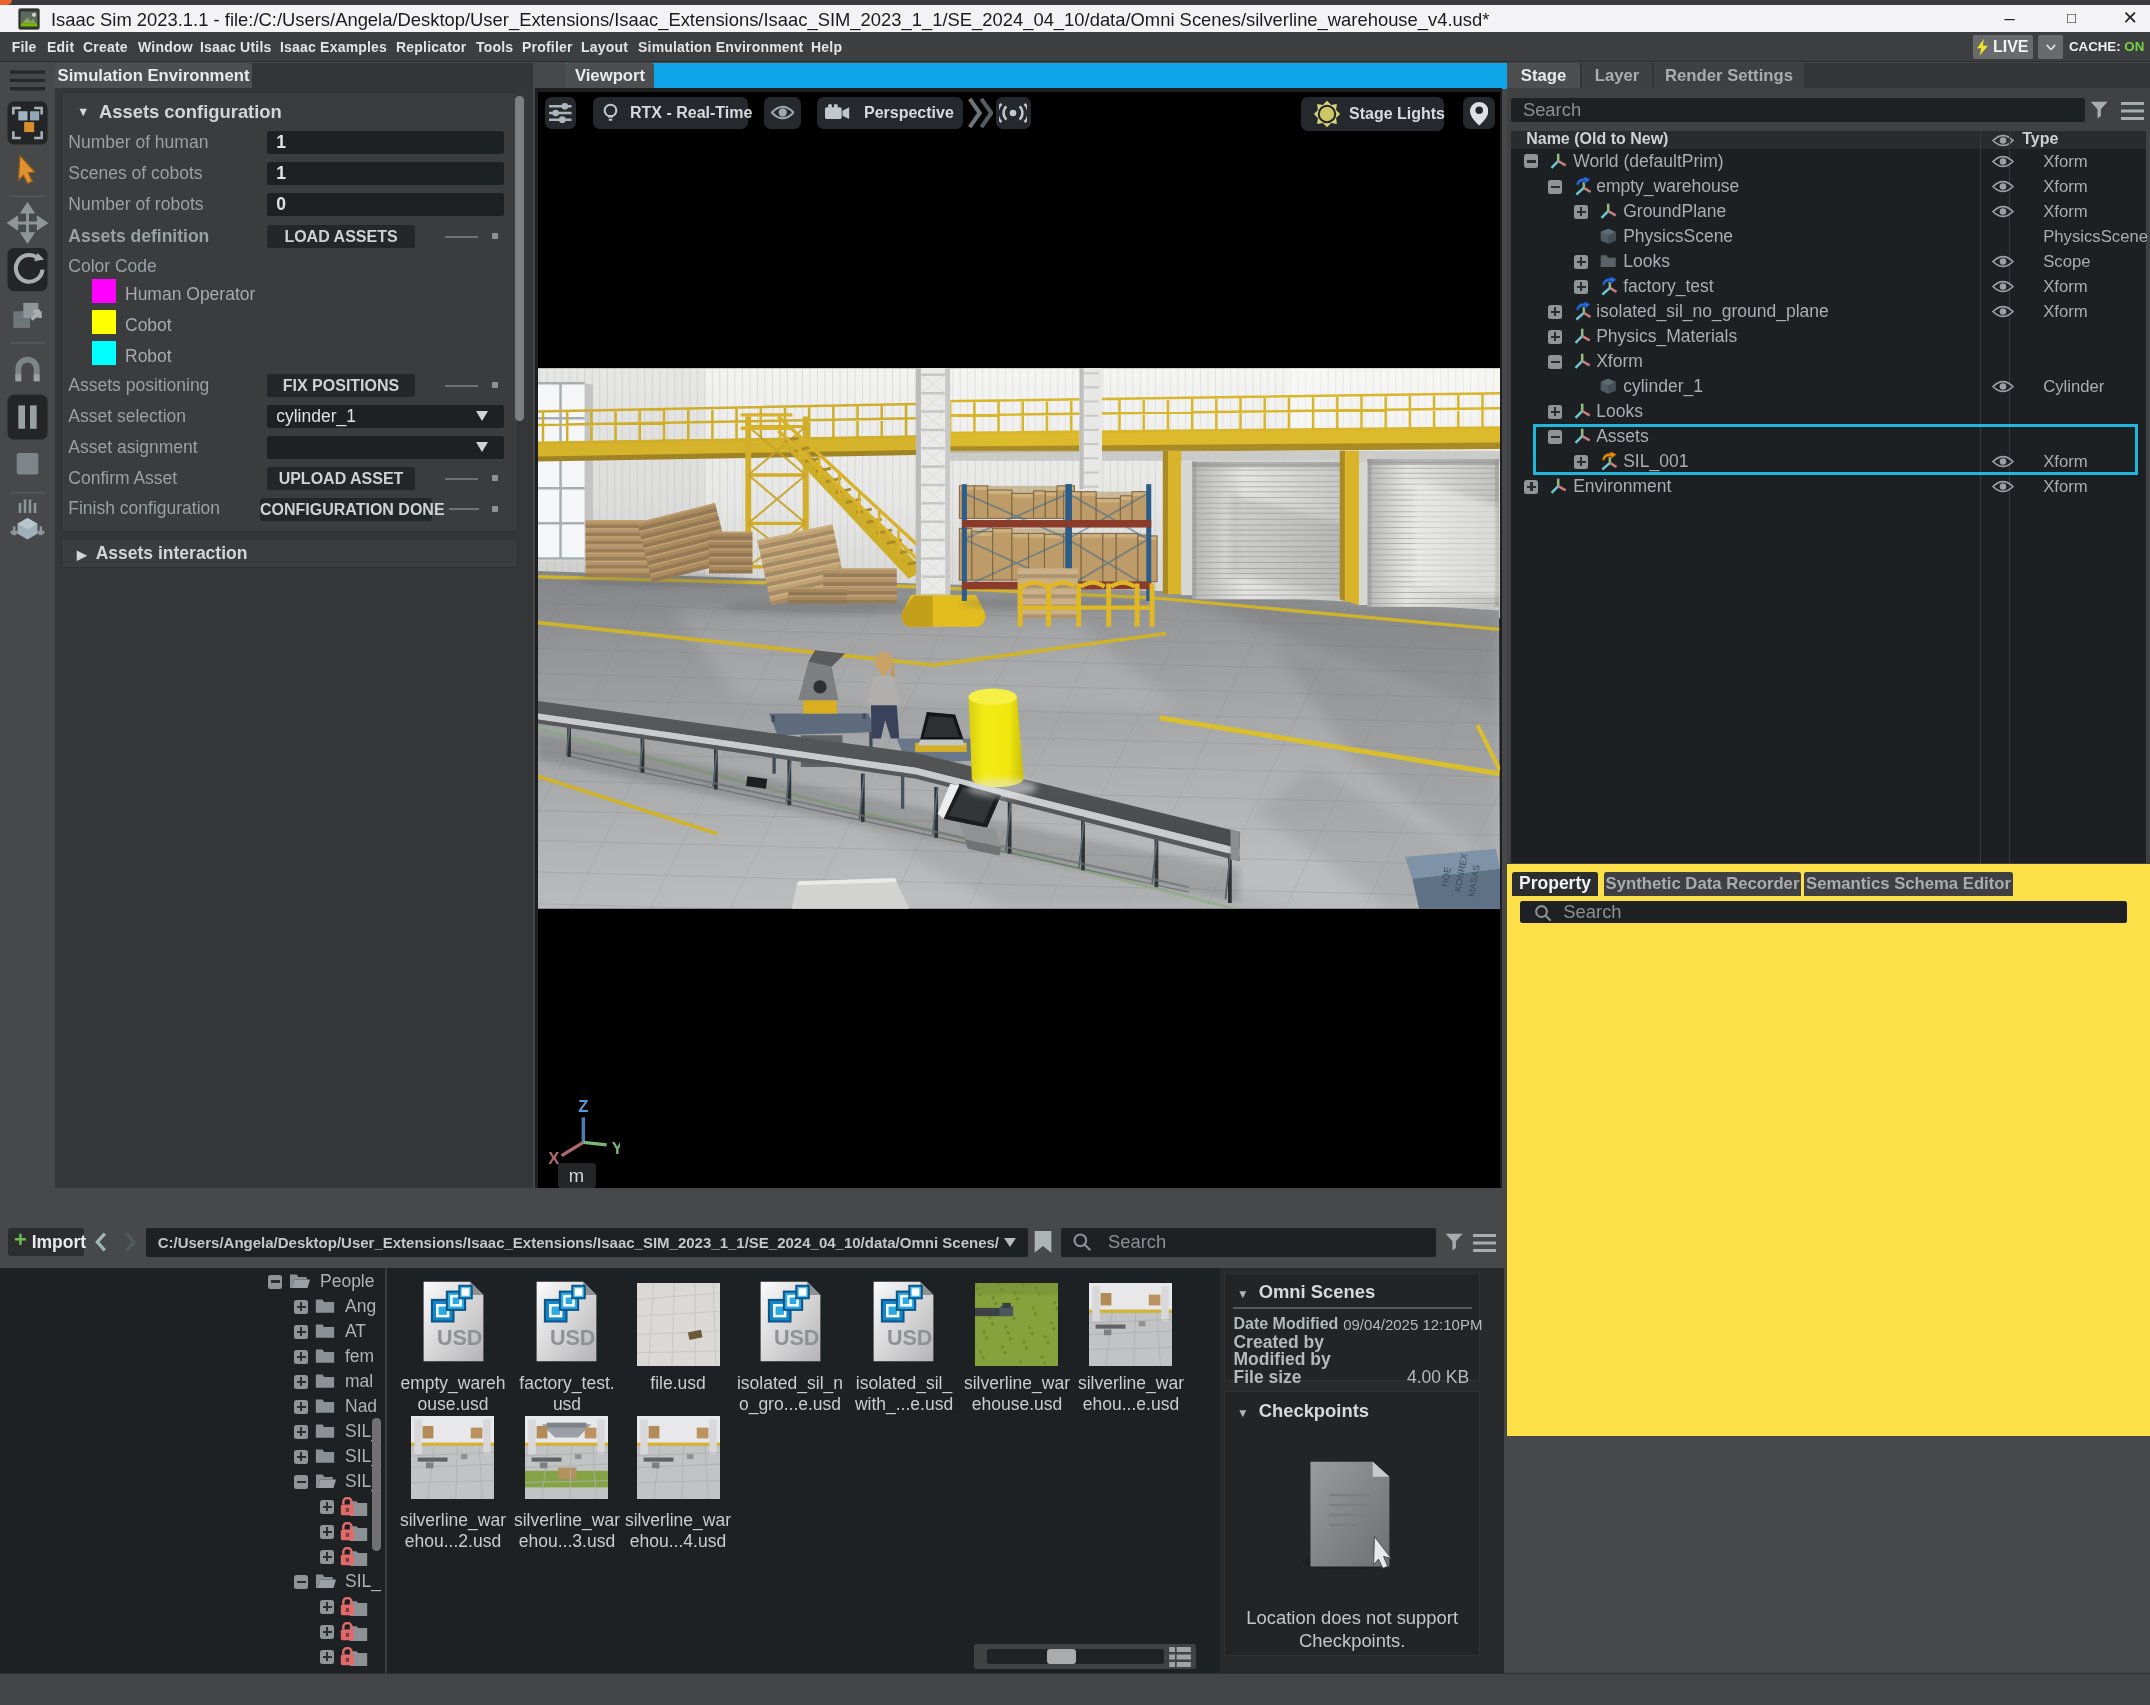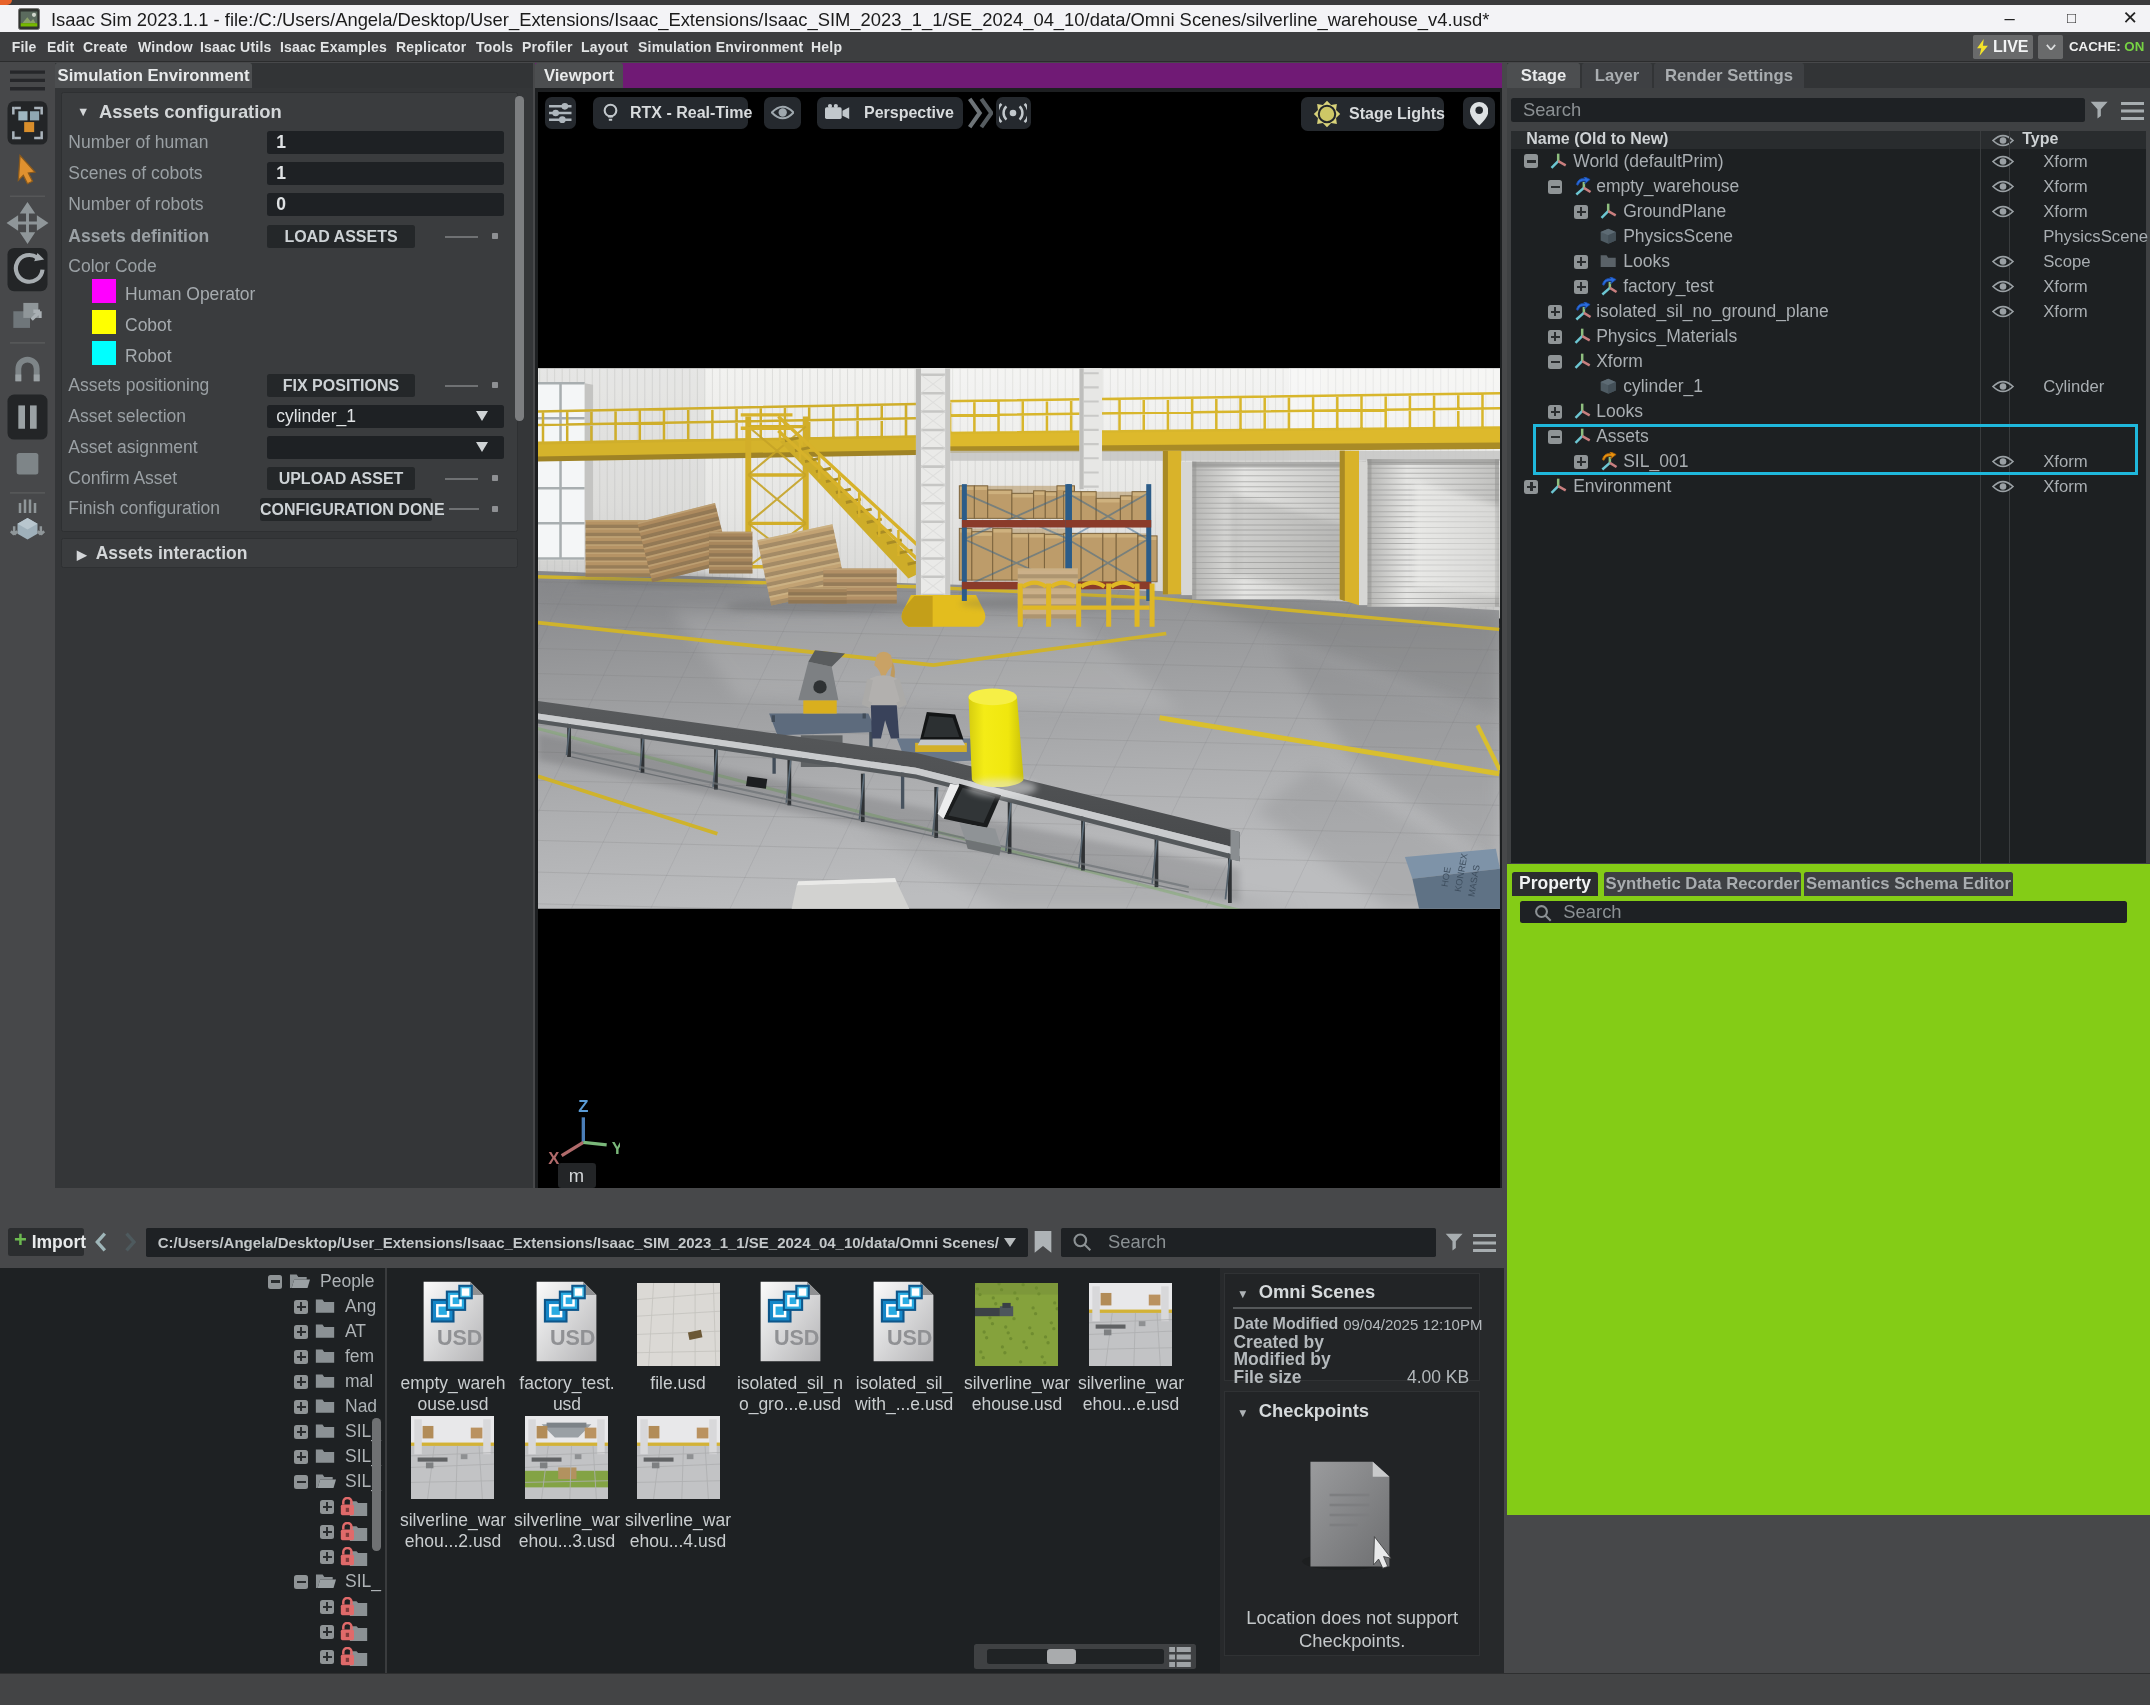--- a/index.html
+++ b/index.html
@@ -33,42 +33,42 @@
 #simenv .group { position:absolute; left:5.8px; width:457px; background:#3a3c3e; border:0.8px solid #2e3032; border-radius:2.5px; }
 #simenv .hdr { position:absolute; left:22px; font-size:18.4px; font-weight:bold; color:#d3d6d8; }
 #simenv .lbl { position:absolute; left:13.3px; font-size:17.5px; color:#9aa0a4; }
 #simenv .fld { position:absolute; left:212px; width:237px; height:23.4px; background:#1e2124; border-radius:2.5px; color:#dfe2e4; font-size:17.5px; font-weight:bold; padding-left:9.2px; line-height:23.4px; }
 #simenv .btn { position:absolute; left:212px; height:23.4px; background:#242729; border-radius:2.5px; color:#cdd2d5; font-size:16px; font-weight:bold; text-align:center; line-height:23.4px; white-space:nowrap; }
 #simenv .sline { position:absolute; height:1.7px; background:#6f7173; }
 #simenv .sdot { position:absolute; width:5.8px; height:5.8px; background:#8e9093; border-radius:0.8px; }
 #simenv .swatch { position:absolute; left:37px; width:24px; height:24px; }
 #sim-scroll { position:absolute; left:460px; top:7.5px; width:9.2px; height:325px; background:#7c7e80; border-radius:4.2px; }
 
-#vp-tabrow { left:535px; top:63px; width:967px; height:26px; background:#701a75; }
+#vp-tabrow { left:566px; top:63px; width:967px; height:26px; background:#0ea5e9; }
 #viewport { left:535px; top:88px; width:967px; height:1100px; background:#1d1f21; }
 #vp-black { position:absolute; left:3.3px; top:4.2px; width:962px; height:1096px; background:#000; }
 #scene { position:absolute; left:3.3px; top:280px; width:962px; height:541px; }
 .vbtn { position:absolute; top:9.2px; height:32px; background:#25292e; border-radius:6.7px; color:#d8dbdd; font-size:16px; font-weight:bold; line-height:32px; white-space:nowrap; }
 #vp-stats { position:absolute; left:529px; top:53px; width:428px; height:103px; background:#26282ae8; border-radius:5px; color:#f2f3f4; font-size:14px; font-weight:bold; text-align:right; padding:5.8px 13.3px 0 0; line-height:23.4px; letter-spacing:-0.1px; }
 #gizmo { position:absolute; left:10px; top:1011px; width:75px; height:75px; }
 #mbox { position:absolute; left:22.5px; top:1075px; width:38px; height:25px; background:#232527; border-radius:3.3px; color:#d5d8da; font-size:18.4px; text-align:center; line-height:25px; }
 
 #stage-tabrow { left:1507px; top:63px; width:643px; height:26px; background:#323436; }
 #stage { left:1507px; top:88px; width:643px; height:786px; background:#3f4143; }
 #stage-search { position:absolute; left:4.2px; top:10px; width:574px; height:24px; background:#1e2124; border-radius:2.5px; color:#8b9093; font-size:18.4px; padding-left:11.7px; line-height:24px; }
 #stage-tree { position:absolute; left:4.2px; top:43px; width:635px; height:732px; background:#1d2022; }
 #stage-hdr { position:absolute; left:0; top:0; width:635px; height:17.5px; background:#292c2e; color:#ced2d4; font-size:16px; font-weight:bold; }
 .trow { position:absolute; left:0; width:635px; height:25px; color:#a9aeb2; font-size:17.5px; line-height:25px; }
 .eb { position:absolute; top:5.8px; width:14px; height:14px; background:#8f9496; border-radius:2.5px; }
 .eb:before { content:""; position:absolute; left:2.5px; top:5.8px; width:9.2px; height:2.5px; background:#2a2d2f; }
 .eb.plus:after { content:""; position:absolute; left:5.8px; top:2.5px; width:2.5px; height:9.2px; background:#2a2d2f; }
 .eye { position:absolute; left:481px; top:5px; width:22px; height:15px; }
 .ttype { position:absolute; left:532px; font-size:16.7px; }
 
-#prop { left:1507px; top:864px; width:643px; height:651px; background:#84cc16; }
+#prop { left:1507px; top:864px; width:643px; height:572px; background:#fde047; }
 #prop-search { position:absolute; left:13.3px; top:37px; width:607px; height:22px; background:#1e2124; border-radius:2.5px; }
 
 #cb-tabrow { left:0; top:1189px; width:1503px; height:34px; background:#333537; }
 #cb-toolbar { left:0; top:1223px; width:1503px; height:45px; background:#47484a; }
 #cbrowser { left:0; top:1268px; width:1503px; height:405px; background:#1e2123; }
 #cb-divider { position:absolute; left:385px; top:0; width:1.7px; height:405px; background:#3a3c3e; }
 #cb-info { position:absolute; left:1220px; top:0; width:284px; height:405px; background:#27292b; }
 .ibox { position:absolute; left:4.2px; width:256px; background:#222426; border:0.8px solid #303234; }
 
 #statusbar { left:0; top:1673px; width:2151px; height:33px; background:#434445; border-top:1.7px solid #2e2f30; }

